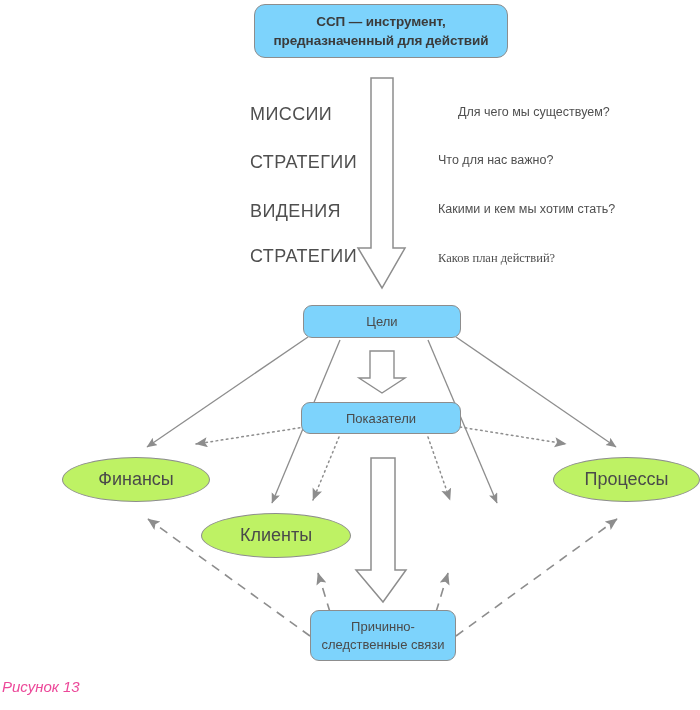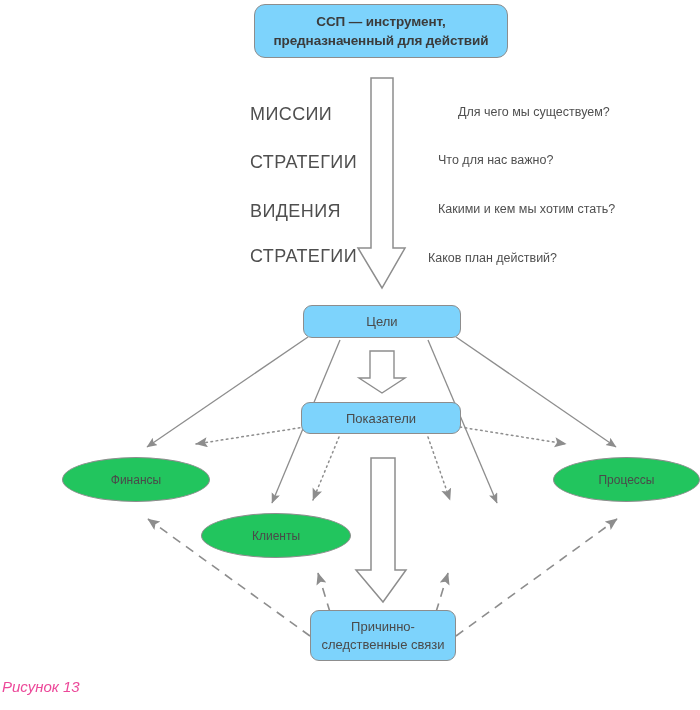--- a/index.html
+++ b/index.html
@@ -69,22 +69,22 @@
     left: 310px;
     top: 610px;
     width: 146px;
     height: 51px;
     font-size: 13px;
     line-height: 1.35;
   }
   .ellipse {
     border: 1.6px solid #8d8d8d;
     border-radius: 50%;
-    background: #22c55e;
-    font-size: 12px;
+    background: #bef264;
+    font-size: 18px;
   }
   .ell-finance { left: 62px;  top: 457px; width: 148px; height: 45px; }
   .ell-clients { left: 201px; top: 513px; width: 150px; height: 45px; }
   .ell-staff   { left: 415px; top: 512px; width: 148px; height: 45px; }
   .ell-process { left: 553px; top: 457px; width: 147px; height: 45px; text-align: right; }
 
   .col-label {
     position: absolute;
     font-size: 18px;
     letter-spacing: 0.4px;
@@ -105,21 +105,21 @@
     font-size: 15px;
     color: #ec4899;
   }
   .lbl-0 { left: 250px; top: 104px; }
   .lbl-1 { left: 250px; top: 152px; }
   .lbl-2 { left: 250px; top: 201px; }
   .lbl-3 { left: 250px; top: 246px; }
   .q-0 { left: 438px; top: 105px; margin-left: 20px; }
   .q-1 { left: 438px; top: 153px; }
   .q-2 { left: 438px; top: 202px; }
-  .q-3 { left: 428px; top: 251px; }
+  .q-3 { left: 438px; top: 251px; font-family: Liberation Serif, serif; }
 </style>
 </head>
 <body>
 
 <div id="figure">
 
   <svg id="wires" viewBox="0 0 700 710">
     <defs>
       <marker id="ah-solid" markerWidth="9" markerHeight="9" refX="7.6" refY="3.4" orient="auto" markerUnits="strokeWidth">
         <path d="M0,0 L8,3.4 L0,6.8 L1.6,3.4 z" fill="#8d8d8d"></path>

